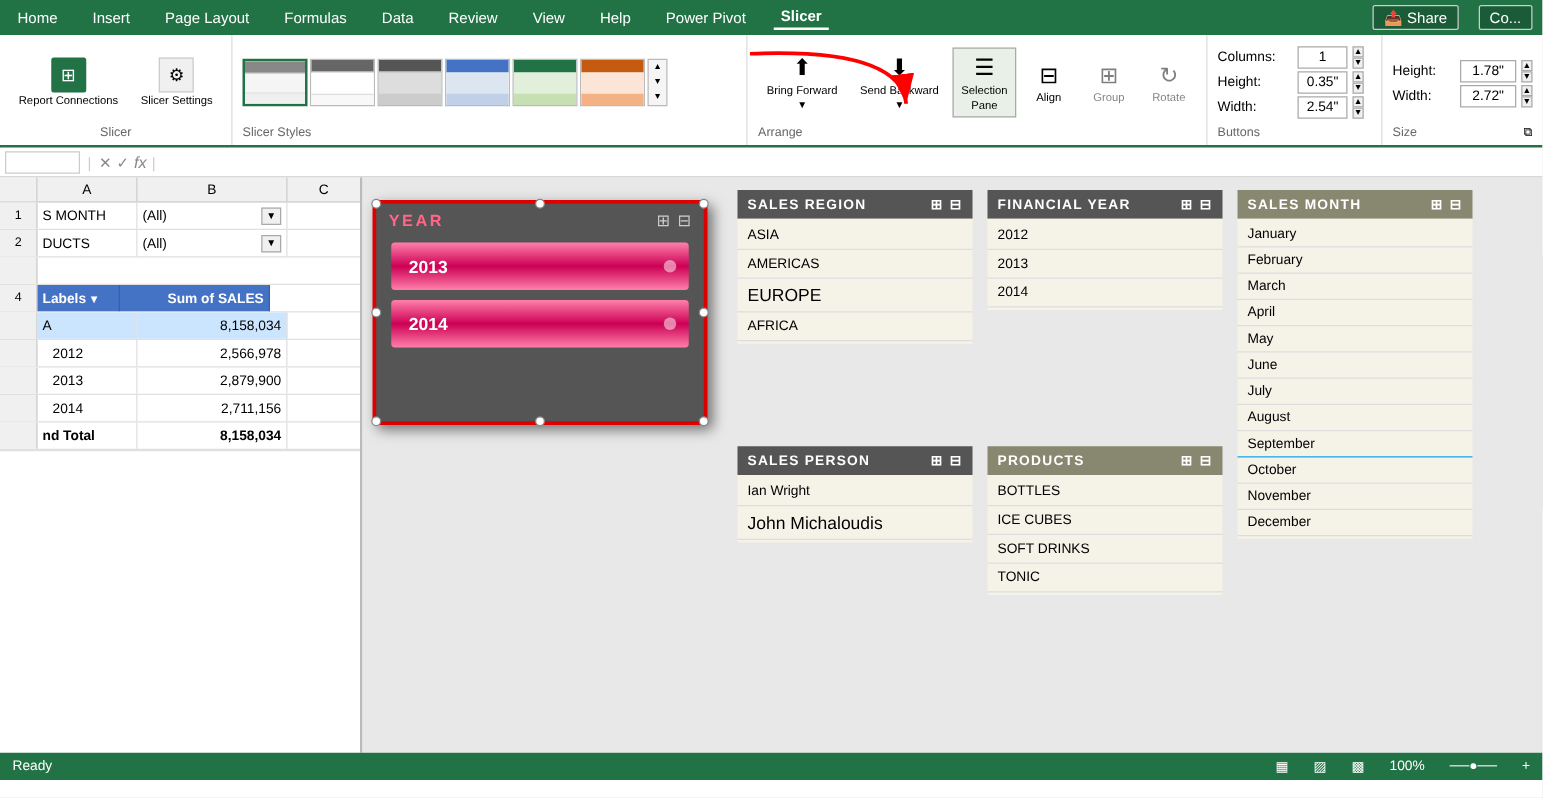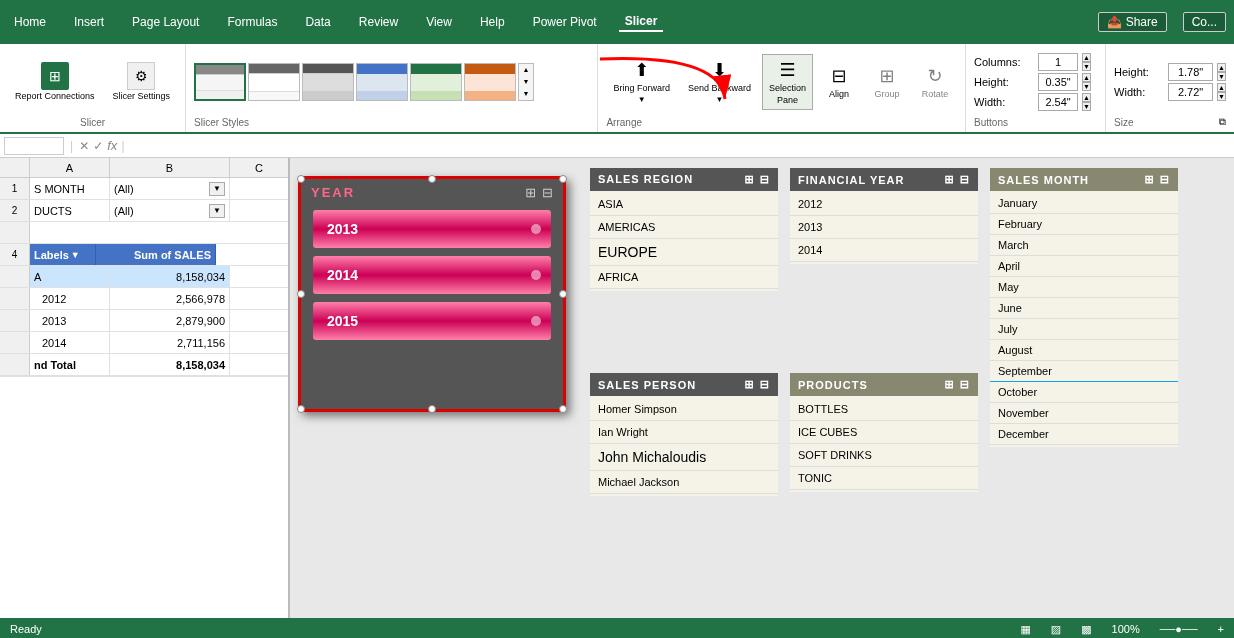--- a/index.html
+++ b/index.html
@@ -1,17 +1,17 @@
 <!DOCTYPE html>
 <html><head>
   <meta charset="utf-8">
   <style>
     * { margin: 0; padding: 0; box-sizing: border-box; }
     body { font-family: 'Segoe UI', Arial, sans-serif; font-size: 12px; background: #fff; width: 1234px; height: 638px; overflow: hidden; }
-    .menu-bar { background: #217346; display: flex; align-items: center; height: 44px; padding: 0 8px; gap: 16px; }
+    .menu-bar { background: #217346; display: flex; align-items: center; height: 28px; padding: 0 8px; gap: 16px; }
     .menu-item { color: #fff; font-size: 12px; padding: 2px 6px; cursor: pointer; }
     .menu-item.slicer { background: #217346; font-weight: bold; border-bottom: 2px solid #fff; }
     .ribbon-btn { display: flex; flex-direction: column; align-items: center; justify-content: center; padding: 4px 6px; cursor: pointer; border: 1px solid transparent; font-size: 10px; min-width: 44px; gap: 2px; }
   </style>
 </head>
 <body>
 
 <div class="menu-bar">
   <span class="menu-item">Home</span>
   <span class="menu-item">Insert</span>
@@ -264,21 +264,21 @@
       <div style="width:30px;background:#f0f0f0;border-right:1px solid #ccc;"></div>
       <div style="width:80px;border-right:1px solid #e0e0e0;font-size:11px;padding:2px 4px;display:flex;align-items:center;font-weight:bold;">nd Total</div>
       <div style="width:120px;border-right:1px solid #e0e0e0;font-size:11px;padding:2px 4px;display:flex;align-items:center;justify-content:flex-end;font-weight:bold;">8,158,034</div>
     </div>
 
     <div style="flex:1;background:#fff;border-top:1px solid #e0e0e0;"></div>
   </div>
 
   <div style="flex:1;position:relative;background:#e8e8e8;overflow:hidden;">
 
-    <div style="position:absolute;top:18px;left:8px;width:268px;height:236px;background:#555;border:3px solid #dd0000;border-radius:4px;box-shadow:4px 4px 10px rgba(0,0,0,0.5);z-index:10;">
+    <div style="position:absolute;top:18px;left:8px;width:268px;height:180px;background:#555;border:3px solid #dd0000;border-radius:4px;box-shadow:4px 4px 10px rgba(0,0,0,0.5);z-index:10;">
 
       <div style="position:absolute;width:8px;height:8px;background:#fff;border:1px solid #888;border-radius:50%;top:-4px;left:-4px;z-index:20;cursor:nw-resize;"></div>
       <div style="position:absolute;width:8px;height:8px;background:#fff;border:1px solid #888;border-radius:50%;top:-4px;left:50%;transform:translateX(-50%);z-index:20;cursor:n-resize;"></div>
       <div style="position:absolute;width:8px;height:8px;background:#fff;border:1px solid #888;border-radius:50%;top:-4px;right:-4px;z-index:20;cursor:ne-resize;"></div>
       <div style="position:absolute;width:8px;height:8px;background:#fff;border:1px solid #888;border-radius:50%;top:50%;left:-4px;transform:translateY(-50%);z-index:20;cursor:w-resize;"></div>
       <div style="position:absolute;width:8px;height:8px;background:#fff;border:1px solid #888;border-radius:50%;top:50%;right:-4px;transform:translateY(-50%);z-index:20;cursor:e-resize;"></div>
       <div style="position:absolute;width:8px;height:8px;background:#fff;border:1px solid #888;border-radius:50%;bottom:-4px;left:-4px;z-index:20;cursor:sw-resize;"></div>
       <div style="position:absolute;width:8px;height:8px;background:#fff;border:1px solid #888;border-radius:50%;bottom:-4px;left:50%;transform:translateX(-50%);z-index:20;cursor:s-resize;"></div>
       <div style="position:absolute;width:8px;height:8px;background:#fff;border:1px solid #888;border-radius:50%;bottom:-4px;right:-4px;z-index:20;cursor:se-resize;"></div>
 
@@ -292,29 +292,25 @@
 
       <div style="display:flex;flex-direction:column;gap:8px;padding:4px 12px;">
         <div style="height:38px;background:linear-gradient(to bottom, #ff80aa 0%, #cc0055 50%, #ff80aa 100%);border-radius:3px;display:flex;align-items:center;padding:0 14px;color:#fff;font-size:14px;font-weight:bold;cursor:pointer;position:relative;">
           <span>2013</span>
           <div style="position:absolute;right:10px;width:10px;height:10px;background:rgba(255,255,255,0.5);border-radius:50%;"></div>
         </div>
         <div style="height:38px;background:linear-gradient(to bottom, #ff80aa 0%, #cc0055 50%, #ff80aa 100%);border-radius:3px;display:flex;align-items:center;padding:0 14px;color:#fff;font-size:14px;font-weight:bold;cursor:pointer;position:relative;">
           <span>2014</span>
           <div style="position:absolute;right:10px;width:10px;height:10px;background:rgba(255,255,255,0.5);border-radius:50%;"></div>
         </div>
-        <div style="height:38px;background:linear-gradient(to bottom, #ff80aa 0%, #cc0055 50%, #ff80aa 100%);border-radius:3px;display:flex;align-items:center;padding:0 14px;color:#fff;font-size:14px;font-weight:bold;cursor:pointer;position:relative;">
-          <span>2015</span>
-          <div style="position:absolute;right:10px;width:10px;height:10px;background:rgba(255,255,255,0.5);border-radius:50%;"></div>
-        </div>
       </div>
     </div>
 
     <div style="position:absolute;top:10px;left:300px;width:188px;">
-      <div style="background:#555;color:#fff;font-size:11px;font-weight:bold;padding:5px 8px;display:flex;justify-content:space-between;letter-spacing:1px;">
+      <div style="background:#555;color:#fff;font-size:11px;font-weight:bold;padding:5px 8px;display:flex;align-items:center;justify-content:space-between;letter-spacing:1px;">
         <span>SALES REGION</span>
         <div style="display:flex;gap:5px;">
           <span style="cursor:pointer;">⊞</span>
           <span style="cursor:pointer;">⊟</span>
         </div>
       </div>
       <div style="background:#f5f2e8;padding:2px 0;">
         <div style="padding:5px 8px;font-size:11px;border-bottom:1px solid #ddd;cursor:pointer;">ASIA</div>
         <div style="padding:5px 8px;font-size:11px;border-bottom:1px solid #ddd;cursor:pointer;">AMERICAS</div>
         <div style="padding:5px 8px;font-size:14px;border-bottom:1px solid #ddd;cursor:pointer;">EUROPE</div>
@@ -363,24 +359,22 @@
 
     <div style="position:absolute;top:215px;left:300px;width:188px;">
       <div style="background:#555;color:#fff;font-size:11px;font-weight:bold;padding:5px 8px;display:flex;align-items:center;justify-content:space-between;letter-spacing:1px;">
         <span>SALES PERSON</span>
         <div style="display:flex;gap:5px;">
           <span style="cursor:pointer;">⊞</span>
           <span style="cursor:pointer;">⊟</span>
         </div>
       </div>
       <div style="background:#f5f2e8;padding:2px 0;">
-        <div style="padding:5px 8px;font-size:11px;border-bottom:1px solid #ddd;cursor:pointer;">Homer Simpson</div>
         <div style="padding:5px 8px;font-size:11px;border-bottom:1px solid #ddd;cursor:pointer;">Ian Wright</div>
         <div style="padding:5px 8px;font-size:14px;border-bottom:1px solid #ddd;cursor:pointer;">John Michaloudis</div>
-        <div style="padding:5px 8px;font-size:11px;border-bottom:1px solid #ddd;cursor:pointer;">Michael Jackson</div>
       </div>
     </div>
 
     <div style="position:absolute;top:215px;left:500px;width:188px;">
       <div style="background:#888870;color:#fff;font-size:11px;font-weight:bold;padding:5px 8px;display:flex;align-items:center;justify-content:space-between;letter-spacing:1px;">
         <span>PRODUCTS</span>
         <div style="display:flex;gap:5px;">
           <span style="cursor:pointer;">⊞</span>
           <span style="cursor:pointer;">⊟</span>
         </div>

